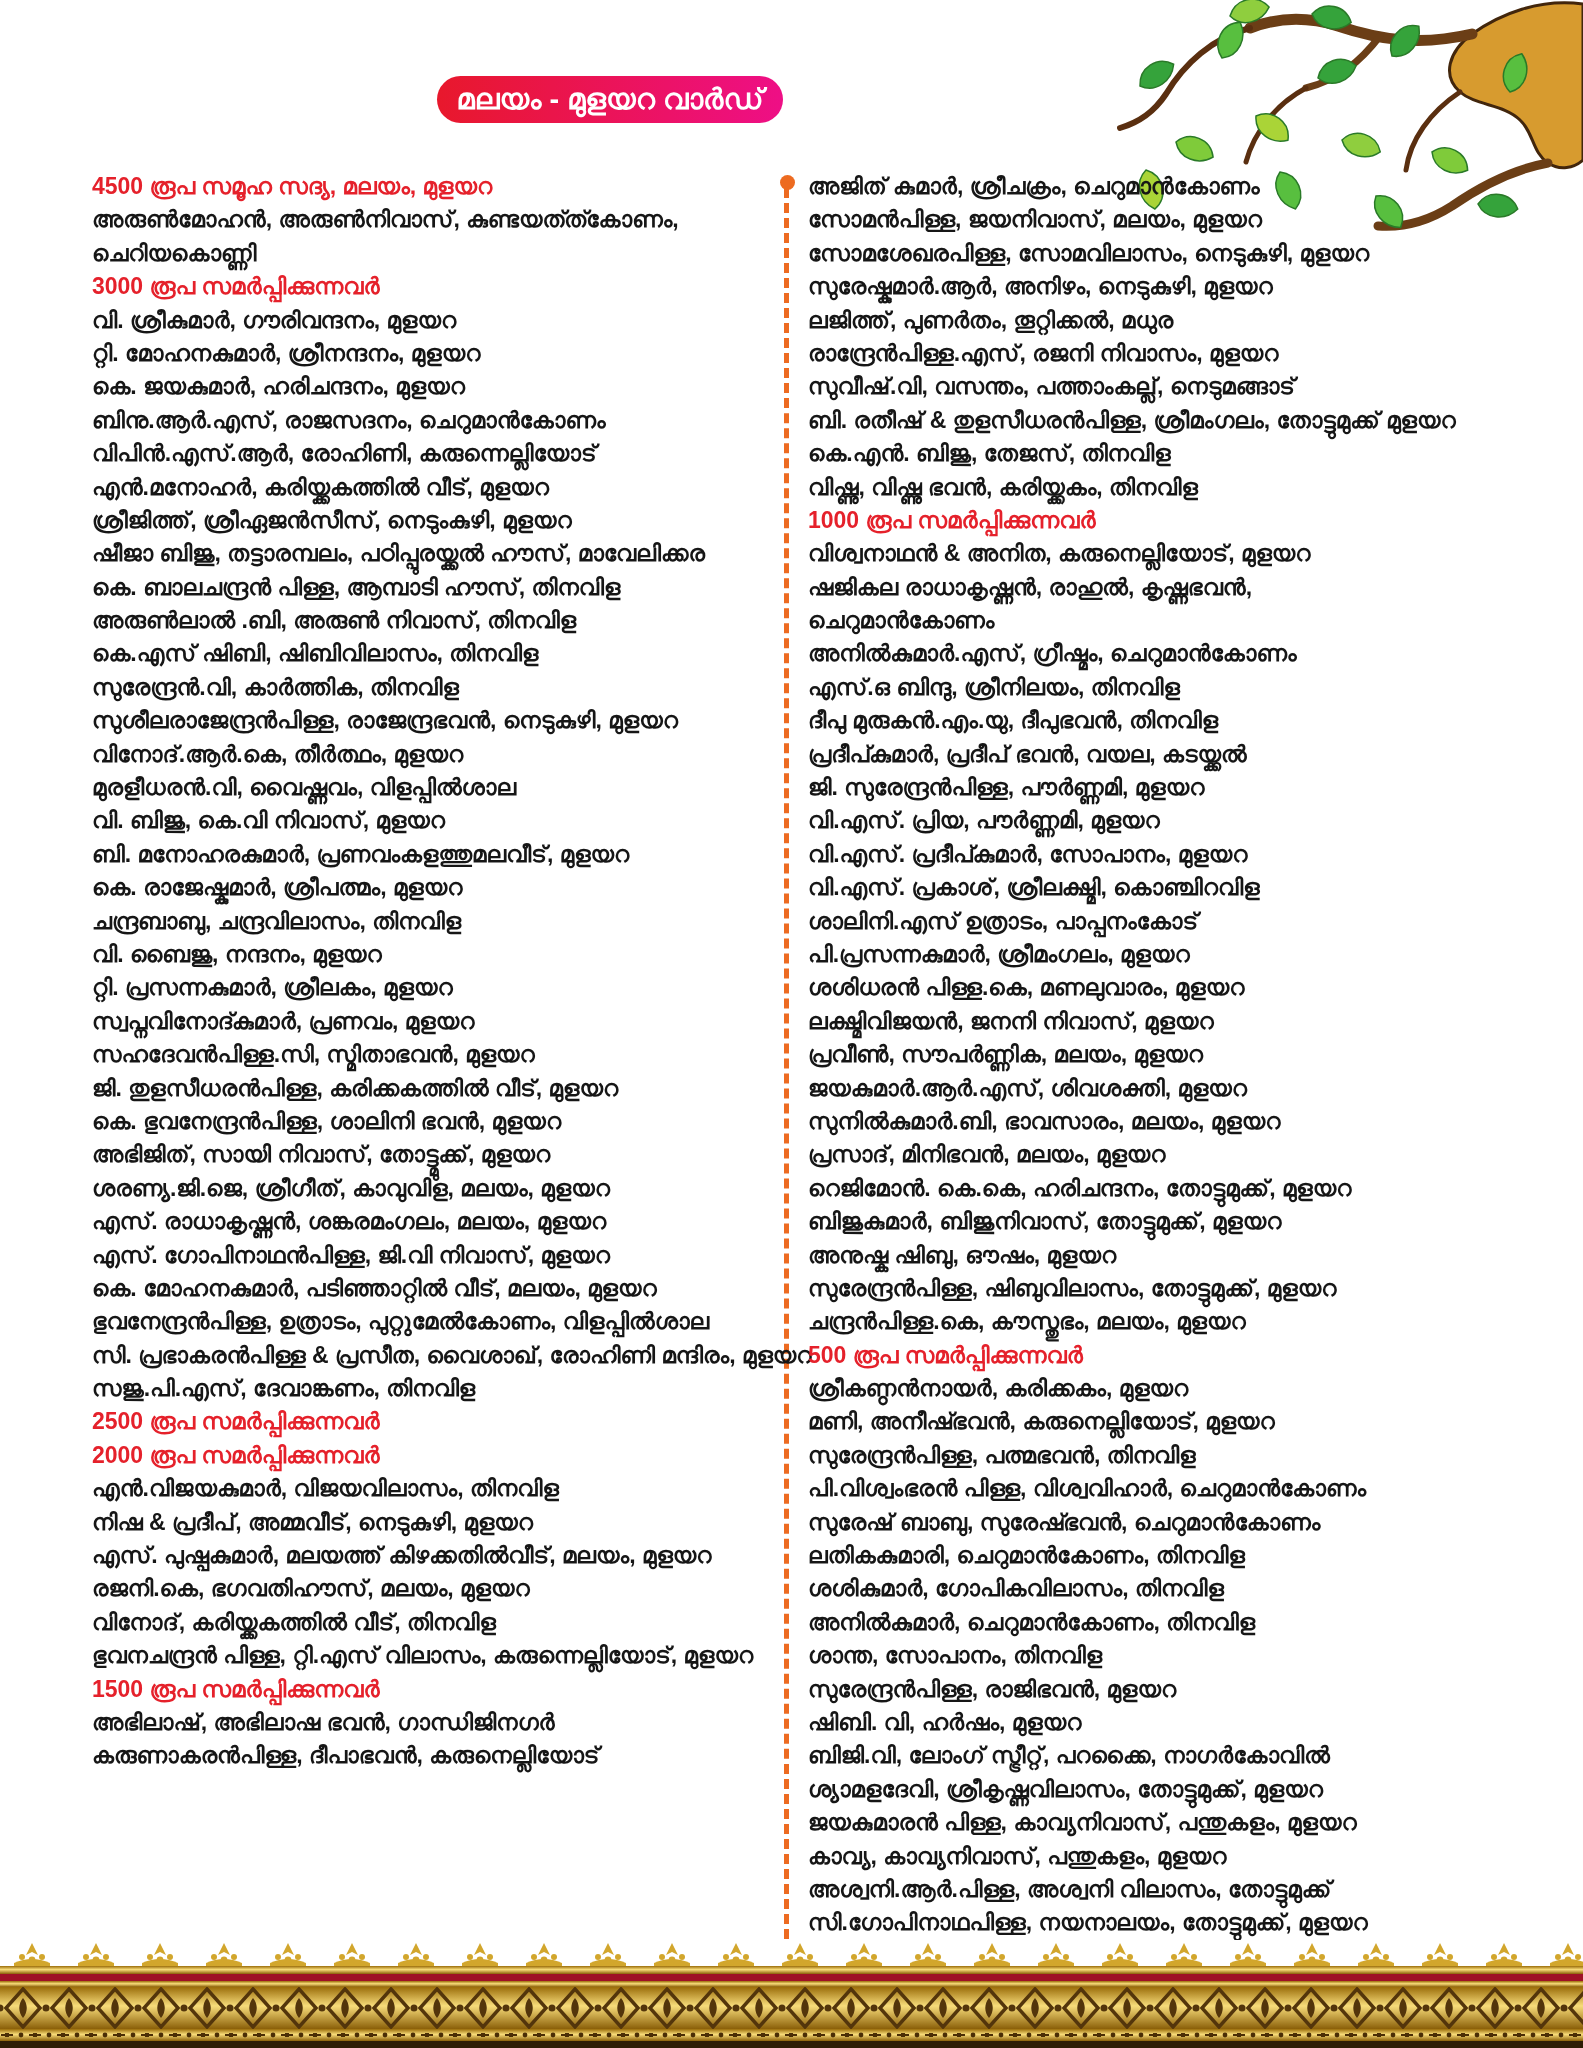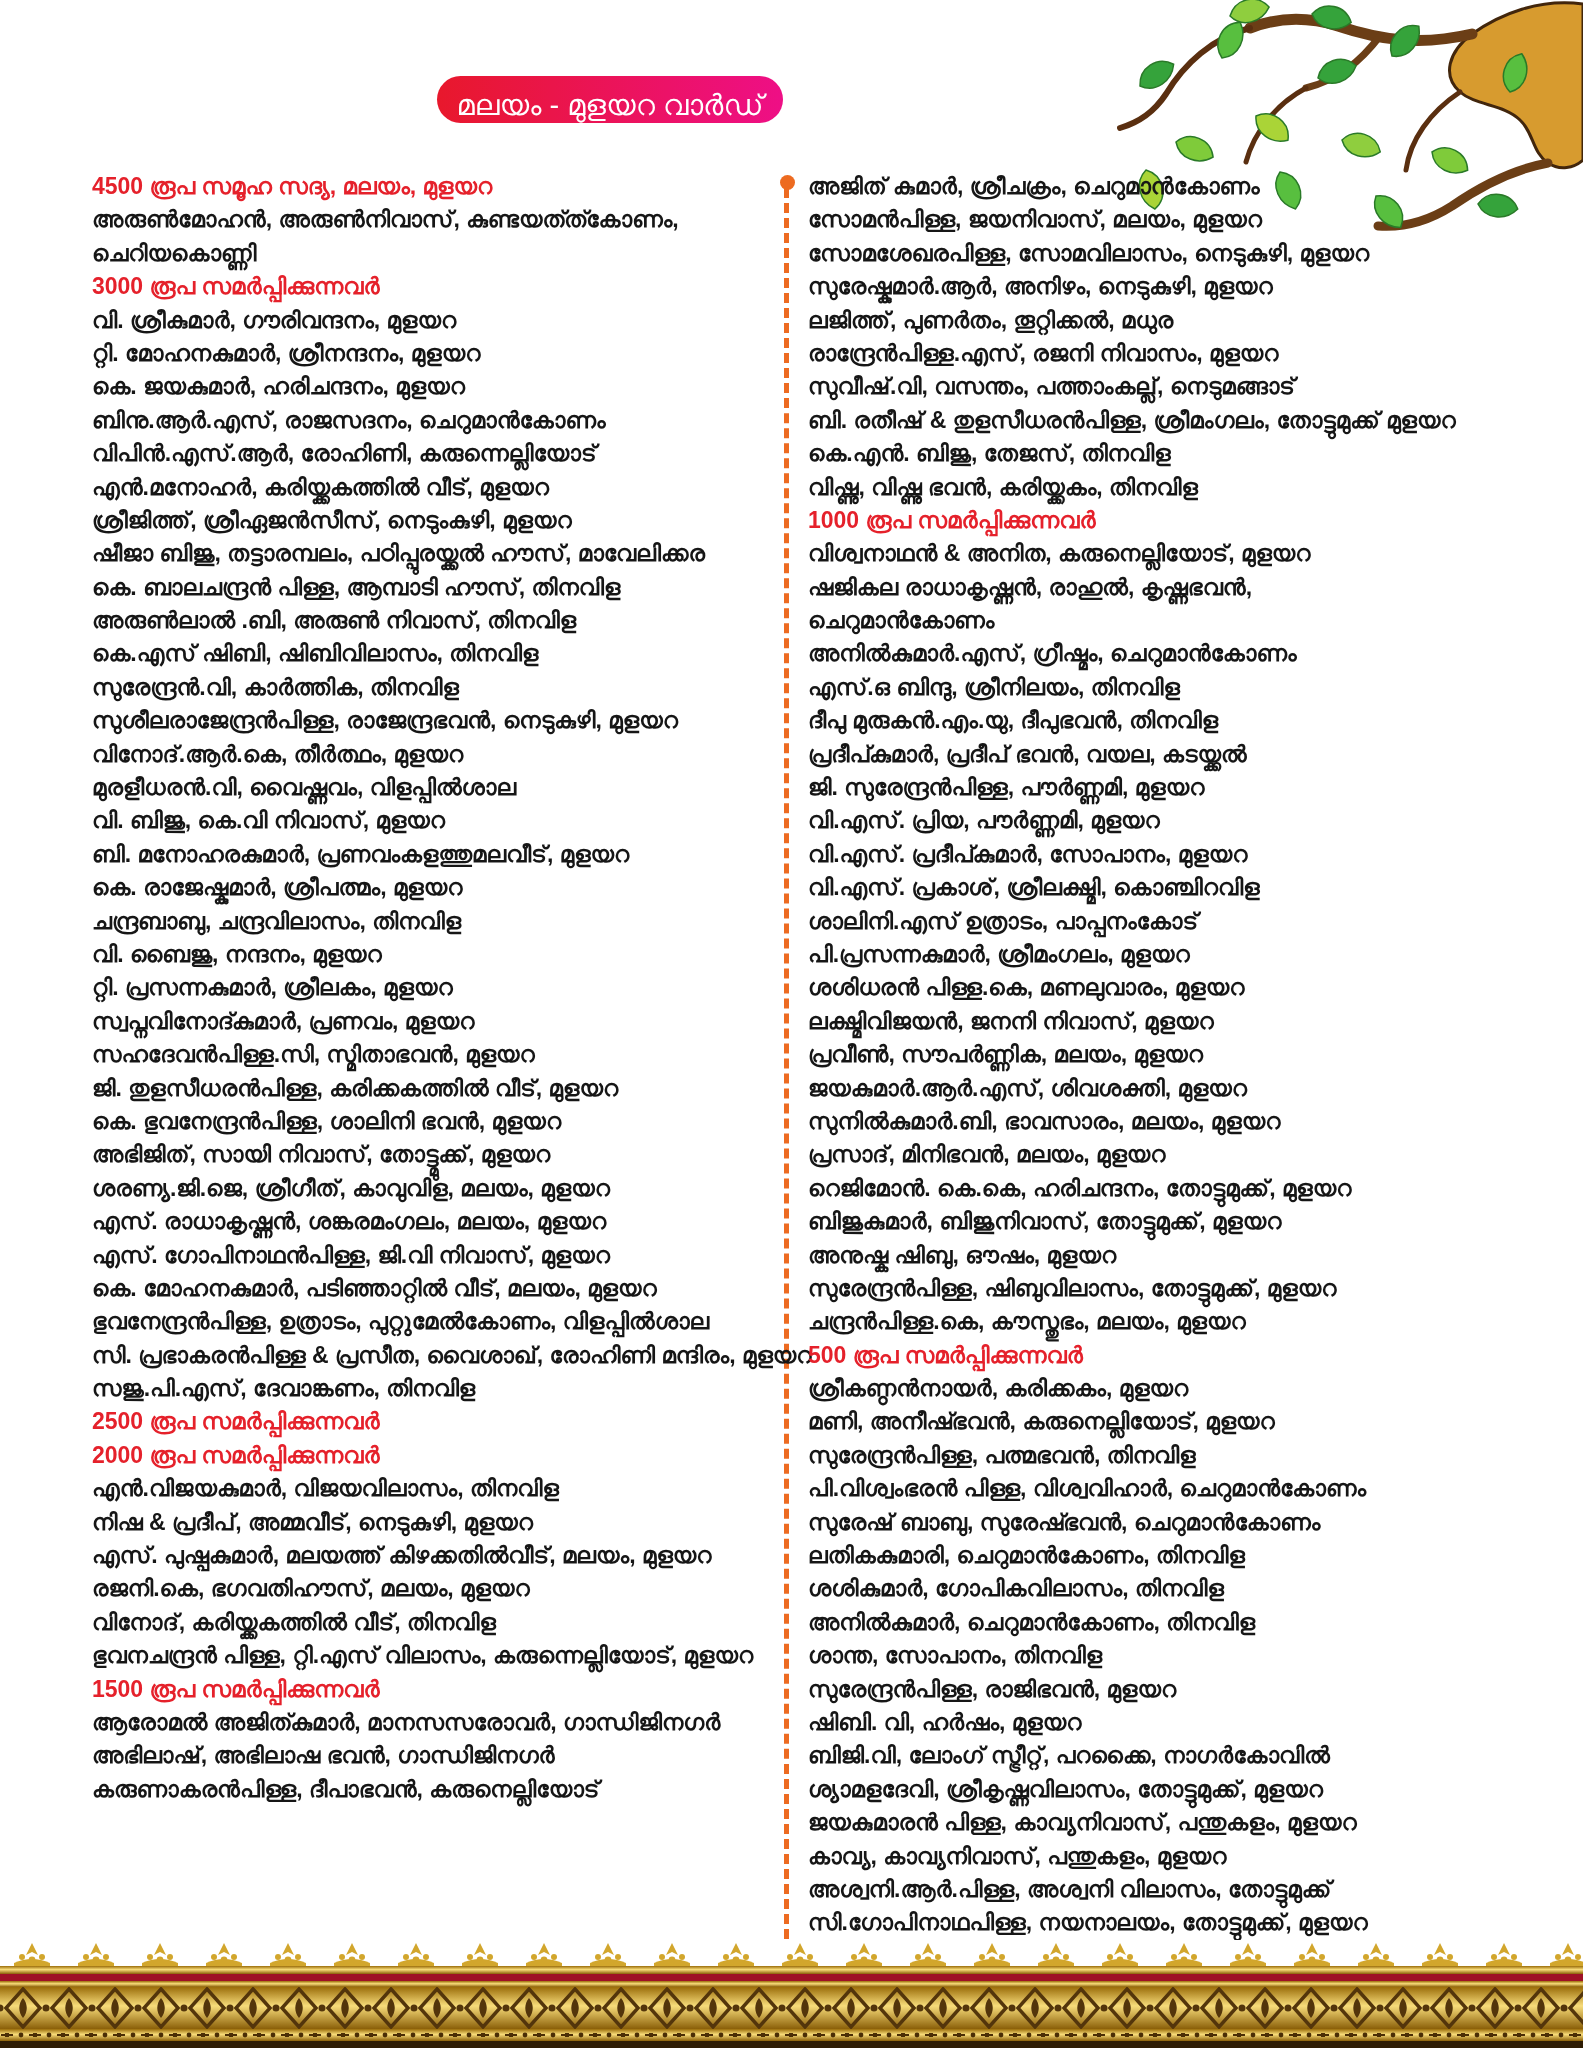--- a/index.html
+++ b/index.html
@@ -3,22 +3,22 @@
 <meta charset="utf-8">
 <style>
   html,body{margin:0;padding:0;}
   body{
     width:1583px;height:2048px;position:relative;overflow:hidden;
     background:#ffffff;
     font-family:"Liberation Sans","DejaVu Sans",sans-serif;
   }
   .title-pill{
     position:absolute;left:437px;top:76px;width:346px;height:47px;
-    border-radius:26px;display:flex;align-items:flex-end;justify-content:center;
-    color:#fff;font-size:29px;font-weight:normal;white-space:nowrap;
+    border-radius:26px;display:flex;align-items:center;justify-content:center;
+    color:#fff;font-size:29px;font-weight:bold;white-space:nowrap;
     background:linear-gradient(90deg,#e8182c,#ee0f86);
   }
   .col{position:absolute;top:170px;}
   #col-left{left:92px;width:706px;}
   #col-right{left:808px;width:775px;}
   .line{
     white-space:nowrap;height:33.4px;line-height:33.4px;
     font-size:23px;font-weight:bold;color:#161616;
   }
   .tier-header{color:var(--tier-red,#e5212b);}
@@ -116,21 +116,20 @@
     <div class="line donor-line">സജു.പി.എസ്, ദേവാങ്കണം, തിനവിള</div>
     <div class="line tier-header">2500 രൂപ സമർപ്പിക്കുന്നവർ</div>
     <div class="line tier-header">2000 രൂപ സമർപ്പിക്കുന്നവർ</div>
     <div class="line donor-line">എൻ.വിജയകുമാർ, വിജയവിലാസം, തിനവിള</div>
     <div class="line donor-line">നിഷ &amp; പ്രദീപ്, അമ്മവീട്, നെടുകുഴി, മുളയറ</div>
     <div class="line donor-line">എസ്. പുഷ്പകുമാർ, മലയത്ത് കിഴക്കതിൽവീട്, മലയം, മുളയറ</div>
     <div class="line donor-line">രജനി.കെ, ഭഗവതിഹൗസ്, മലയം, മുളയറ</div>
     <div class="line donor-line">വിനോദ്, കരിയ്ക്കകത്തിൽ വീട്, തിനവിള</div>
     <div class="line donor-line">ഭുവനചന്ദ്രൻ പിള്ള, റ്റി.എസ് വിലാസം, കരുന്നെല്ലിയോട്, മുളയറ</div>
     <div class="line tier-header">1500 രൂപ സമർപ്പിക്കുന്നവർ</div>
-    <div class="line donor-line">ആരോമൽ അജിത്കുമാർ, മാനസസരോവർ, ഗാന്ധിജിനഗർ</div>
     <div class="line donor-line">അഭിലാഷ്, അഭിലാഷ ഭവൻ, ഗാന്ധിജിനഗർ</div>
     <div class="line donor-line">കരുണാകരൻപിള്ള, ദീപാഭവൻ, കരുനെല്ലിയോട്</div>
   </div>
 <div id="col-right" class="col">
     <div class="line donor-line">അജിത് കുമാർ, ശ്രീചക്രം, ചെറുമാൻകോണം</div>
     <div class="line donor-line">സോമൻപിള്ള, ജയനിവാസ്, മലയം, മുളയറ</div>
     <div class="line donor-line">സോമശേഖരപിള്ള, സോമവിലാസം, നെടുകുഴി, മുളയറ</div>
     <div class="line donor-line">സുരേഷ്കുമാർ.ആർ, അനിഴം, നെടുകുഴി, മുളയറ</div>
     <div class="line donor-line">ലജിത്ത്, പുണർതം, തൂറ്റിക്കൽ, മധുര</div>
     <div class="line donor-line">രാന്ദ്രേൻപിള്ള.എസ്, രജനി നിവാസം, മുളയറ</div>

